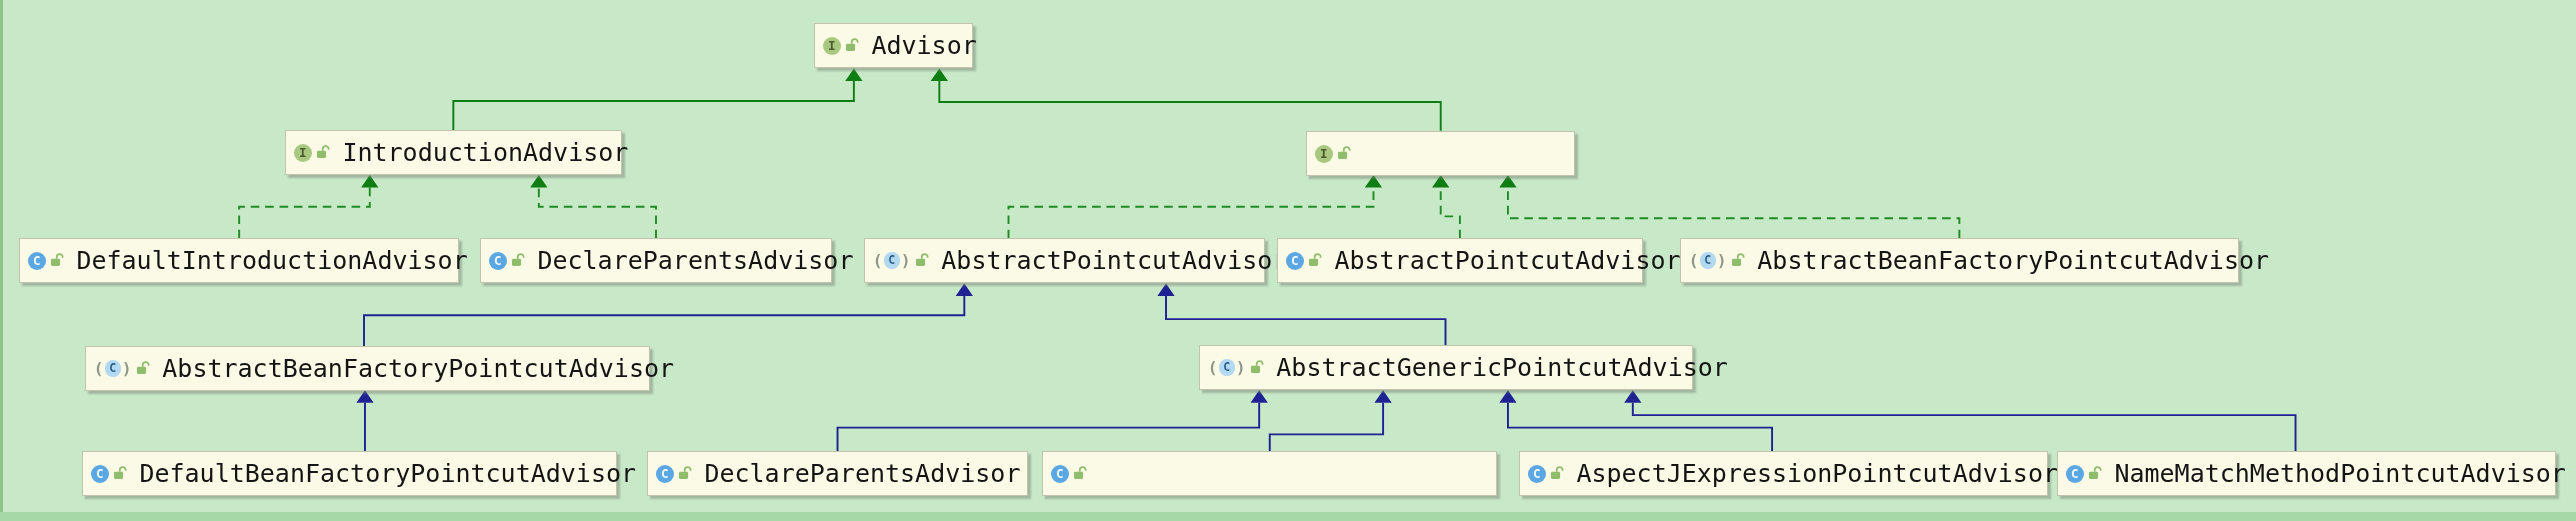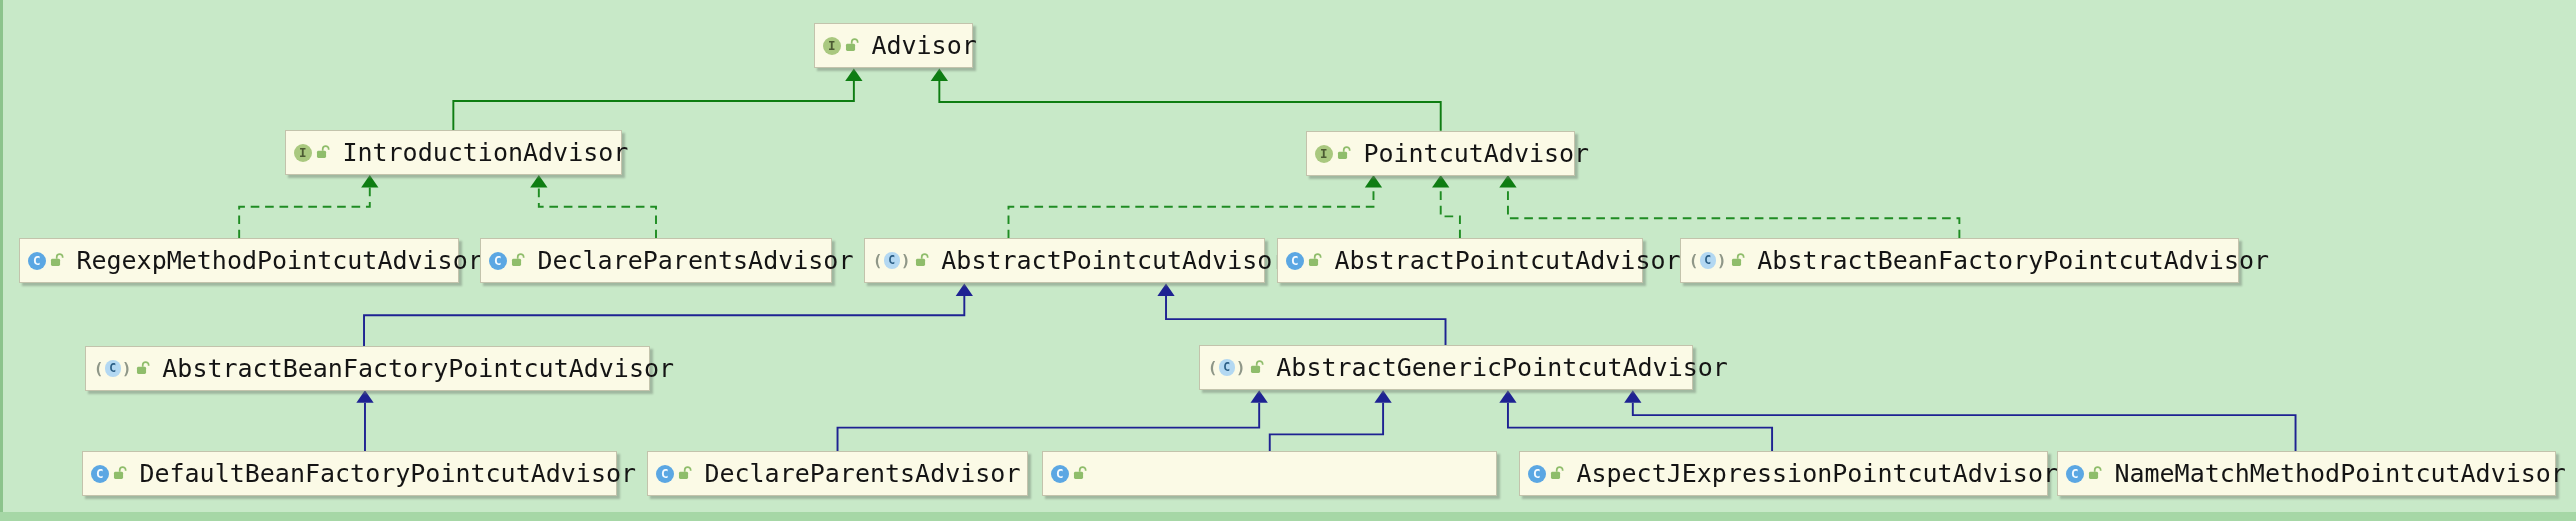--- a/index.html
+++ b/index.html
@@ -96,29 +96,28 @@
         <rect x="1" y="7" width="9.5" height="7.5" rx="1.5" fill="#8fbd6b"></rect>
       </svg>
       <span class="label">IntroductionAdvisor</span>
     </div>
     <div class="node" style="left: 1306px; top: 131px; width: 269px;">
       <span class="badge iface">I</span>
       <svg class="lock" width="14.4" height="16.3" viewBox="0 0 15 17">
         <path d="M7 7 V5.2 a3.1 3.1 0 0 1 6.2 0 V6" fill="none" stroke="#8fbd6b" stroke-width="1.8"></path>
         <rect x="1" y="7" width="9.5" height="7.5" rx="1.5" fill="#8fbd6b"></rect>
       </svg>
-      <span class="label">PointcutAdvisor</span>
     </div>
     <div class="node" style="left: 19px; top: 238px; width: 440px;">
       <span class="badge cls">C</span>
       <svg class="lock" width="14.4" height="16.3" viewBox="0 0 15 17">
         <path d="M7 7 V5.2 a3.1 3.1 0 0 1 6.2 0 V6" fill="none" stroke="#8fbd6b" stroke-width="1.8"></path>
         <rect x="1" y="7" width="9.5" height="7.5" rx="1.5" fill="#8fbd6b"></rect>
       </svg>
-      <span class="label">RegexpMethodPointcutAdvisor</span>
+      <span class="label">DefaultIntroductionAdvisor</span>
     </div>
     <div class="node" style="left: 480px; top: 238px; width: 352px;">
       <span class="badge cls">C</span>
       <svg class="lock" width="14.4" height="16.3" viewBox="0 0 15 17">
         <path d="M7 7 V5.2 a3.1 3.1 0 0 1 6.2 0 V6" fill="none" stroke="#8fbd6b" stroke-width="1.8"></path>
         <rect x="1" y="7" width="9.5" height="7.5" rx="1.5" fill="#8fbd6b"></rect>
       </svg>
       <span class="label">DeclareParentsAdvisor</span>
     </div>
     <div class="node" style="left: 864px; top: 238px; width: 401px;">

